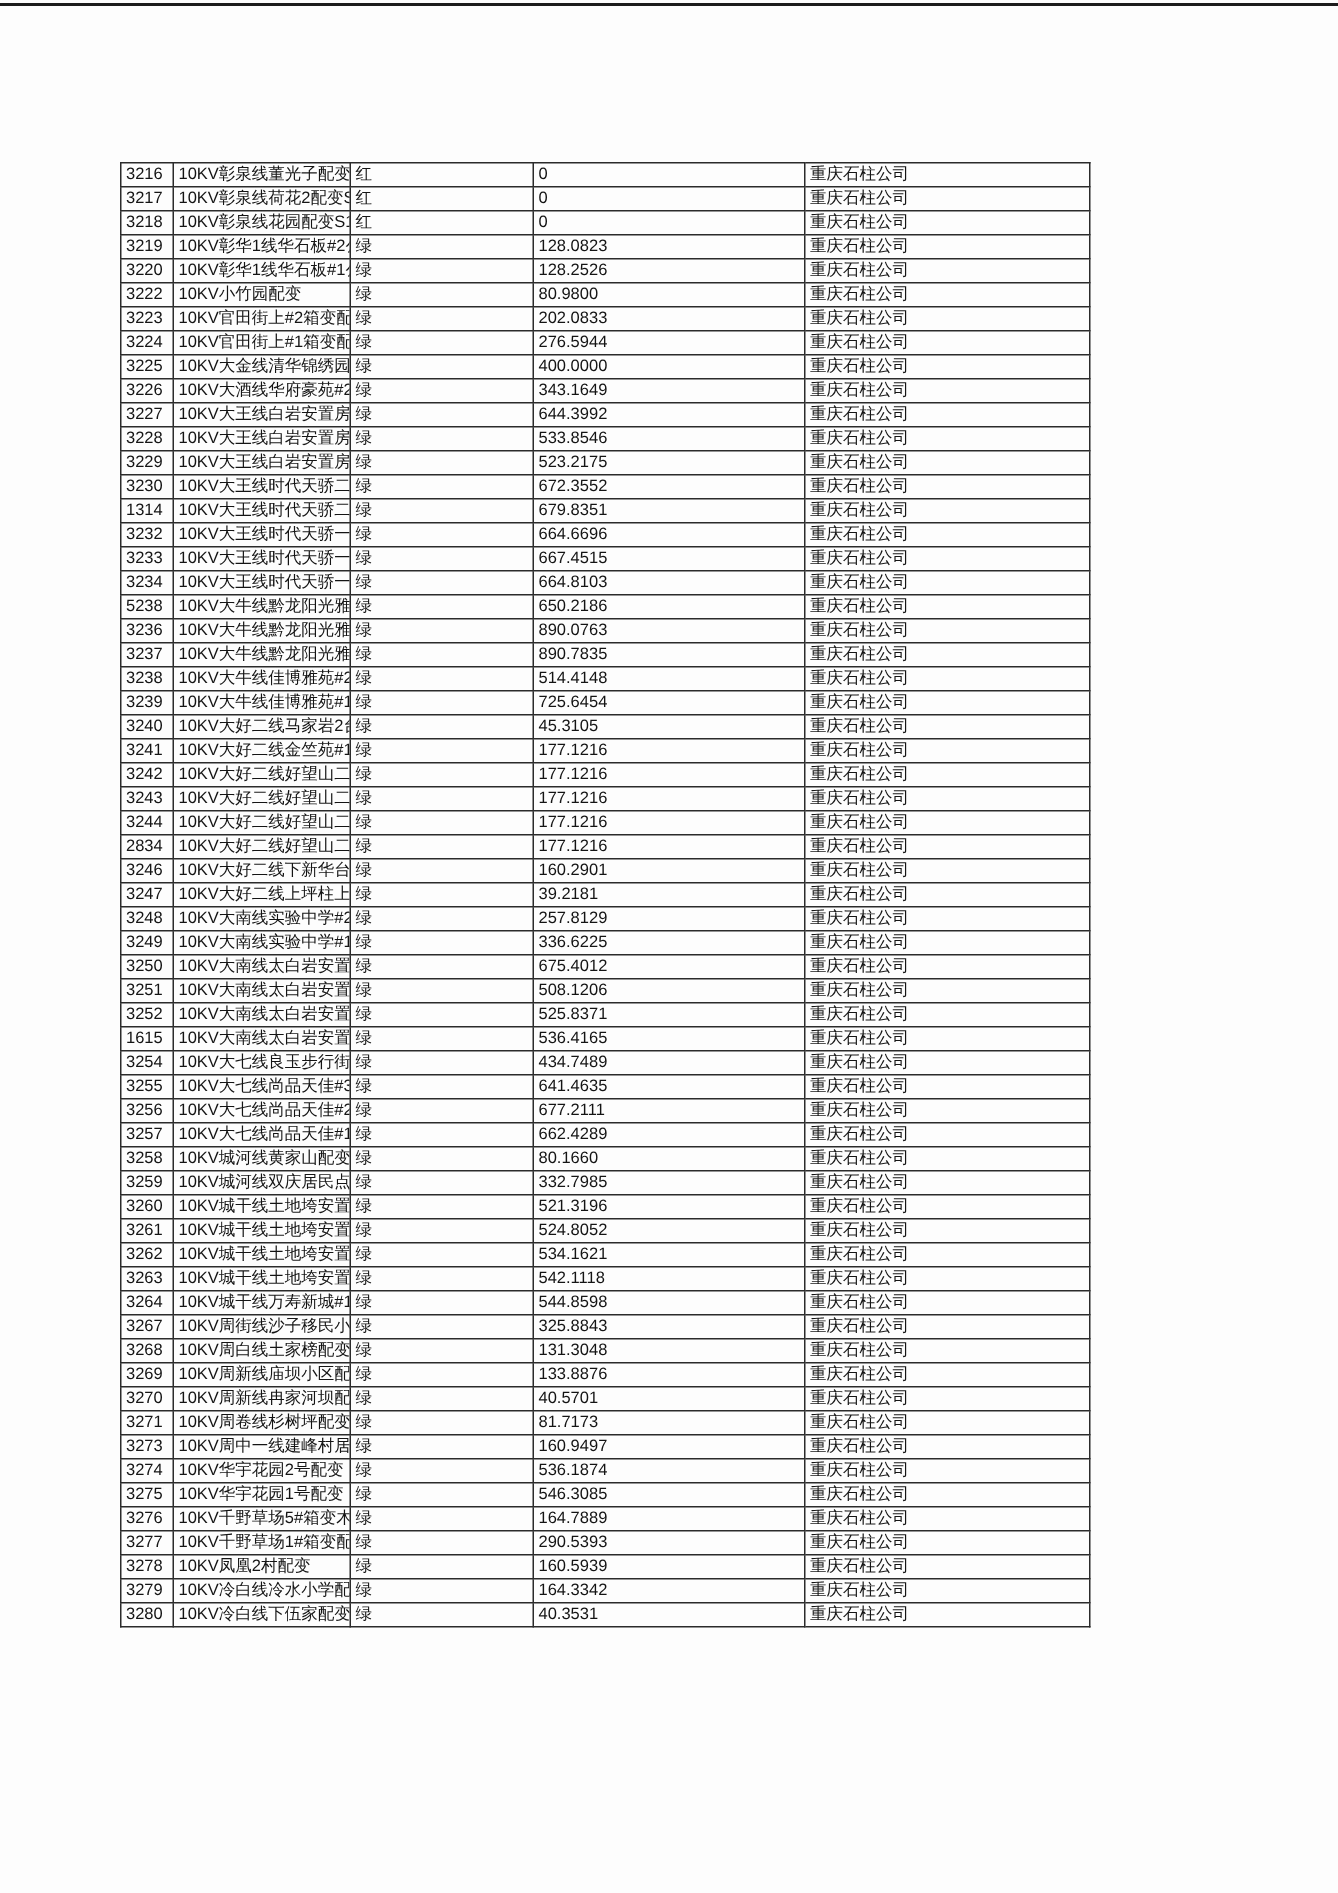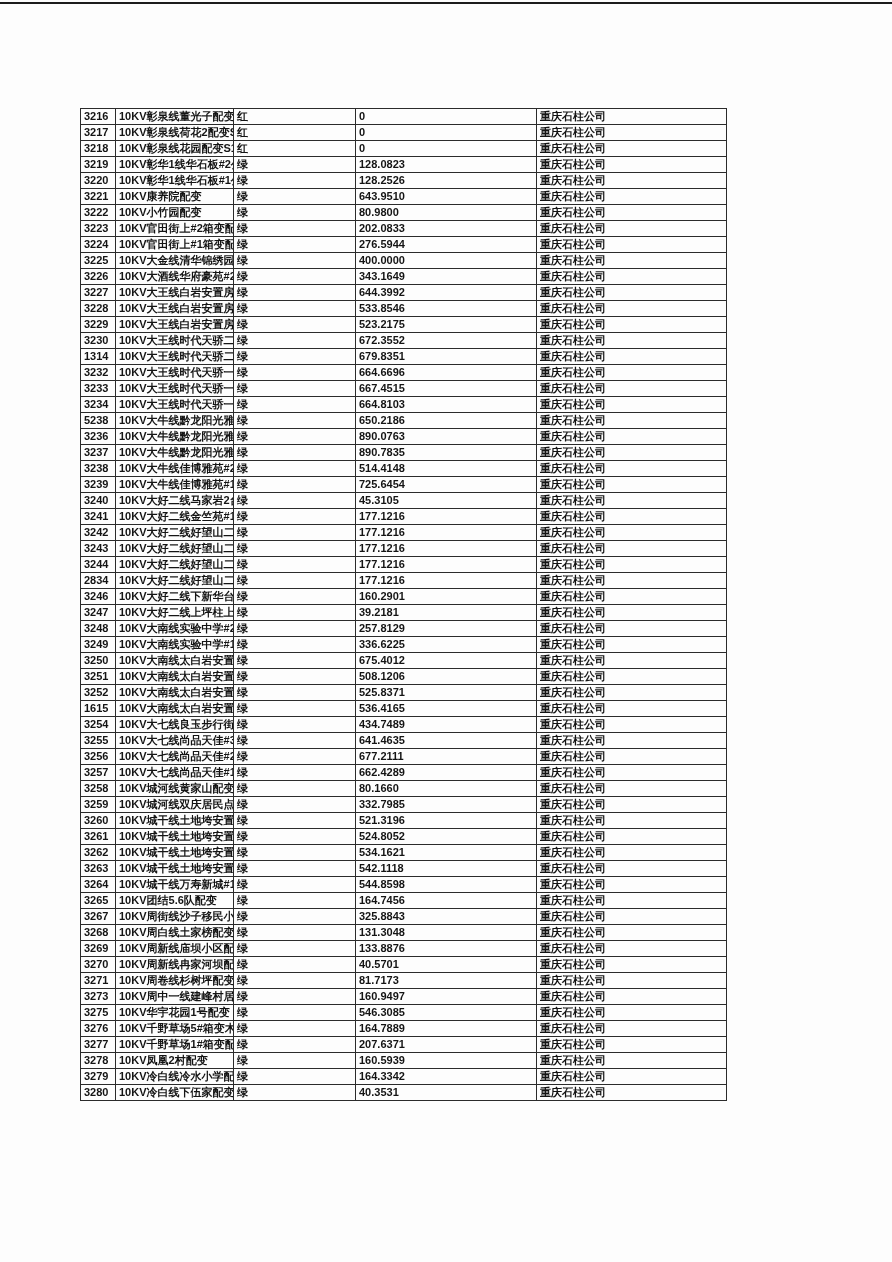--- a/index.html
+++ b/index.html
@@ -19,21 +19,20 @@
     height: 2px;
     background: #1c1c1c;
   }
   table.data-table {
     position: absolute;
     left: 80px;
     top: 108px;
     width: 646px;
     border-collapse: collapse;
     table-layout: fixed;
-    font-weight: bold;
   }
   table.data-table td {
     border: 1px solid #2b2b2b;
     height: 15px;
     line-height: 15px;
     font-size: 11px;
     color: #141414;
     padding: 0 1px 0 3px;
     white-space: nowrap;
     overflow: hidden;
@@ -89,27 +88,20 @@
     <td class="c-company">重庆石柱公司</td>
   </tr>
         <tr>
     <td class="c-id">3220</td>
     <td class="c-name">10KV彰华1线华石板#1公</td>
     <td class="c-status">绿</td>
     <td class="c-value">128.2526</td>
     <td class="c-company">重庆石柱公司</td>
   </tr>
         <tr>
-    <td class="c-id">3221</td>
-    <td class="c-name">10KV康养院配变</td>
-    <td class="c-status">绿</td>
-    <td class="c-value">643.9510</td>
-    <td class="c-company">重庆石柱公司</td>
-  </tr>
-        <tr>
     <td class="c-id">3222</td>
     <td class="c-name">10KV小竹园配变</td>
     <td class="c-status">绿</td>
     <td class="c-value">80.9800</td>
     <td class="c-company">重庆石柱公司</td>
   </tr>
         <tr>
     <td class="c-id">3223</td>
     <td class="c-name">10KV官田街上#2箱变配电</td>
     <td class="c-status">绿</td>
@@ -397,27 +389,20 @@
     <td class="c-company">重庆石柱公司</td>
   </tr>
         <tr>
     <td class="c-id">3264</td>
     <td class="c-name">10KV城干线万寿新城#1配</td>
     <td class="c-status">绿</td>
     <td class="c-value">544.8598</td>
     <td class="c-company">重庆石柱公司</td>
   </tr>
         <tr>
-    <td class="c-id">3265</td>
-    <td class="c-name">10KV团结5.6队配变</td>
-    <td class="c-status">绿</td>
-    <td class="c-value">164.7456</td>
-    <td class="c-company">重庆石柱公司</td>
-  </tr>
-        <tr>
     <td class="c-id">3267</td>
     <td class="c-name">10KV周街线沙子移民小区</td>
     <td class="c-status">绿</td>
     <td class="c-value">325.8843</td>
     <td class="c-company">重庆石柱公司</td>
   </tr>
         <tr>
     <td class="c-id">3268</td>
     <td class="c-name">10KV周白线土家榜配变S1</td>
     <td class="c-status">绿</td>
@@ -446,38 +431,45 @@
     <td class="c-company">重庆石柱公司</td>
   </tr>
         <tr>
     <td class="c-id">3273</td>
     <td class="c-name">10KV周中一线建峰村居民</td>
     <td class="c-status">绿</td>
     <td class="c-value">160.9497</td>
     <td class="c-company">重庆石柱公司</td>
   </tr>
         <tr>
+    <td class="c-id">3274</td>
+    <td class="c-name">10KV华宇花园2号配变</td>
+    <td class="c-status">绿</td>
+    <td class="c-value">536.1874</td>
+    <td class="c-company">重庆石柱公司</td>
+  </tr>
+        <tr>
     <td class="c-id">3275</td>
     <td class="c-name">10KV华宇花园1号配变</td>
     <td class="c-status">绿</td>
     <td class="c-value">546.3085</td>
     <td class="c-company">重庆石柱公司</td>
   </tr>
         <tr>
     <td class="c-id">3276</td>
     <td class="c-name">10KV千野草场5#箱变木屋</td>
     <td class="c-status">绿</td>
     <td class="c-value">164.7889</td>
     <td class="c-company">重庆石柱公司</td>
   </tr>
         <tr>
     <td class="c-id">3277</td>
     <td class="c-name">10KV千野草场1#箱变配电</td>
     <td class="c-status">绿</td>
-    <td class="c-value">207.6371</td>
+    <td class="c-value">290.5393</td>
     <td class="c-company">重庆石柱公司</td>
   </tr>
         <tr>
     <td class="c-id">3278</td>
     <td class="c-name">10KV凤凰2村配变</td>
     <td class="c-status">绿</td>
     <td class="c-value">160.5939</td>
     <td class="c-company">重庆石柱公司</td>
   </tr>
         <tr>

